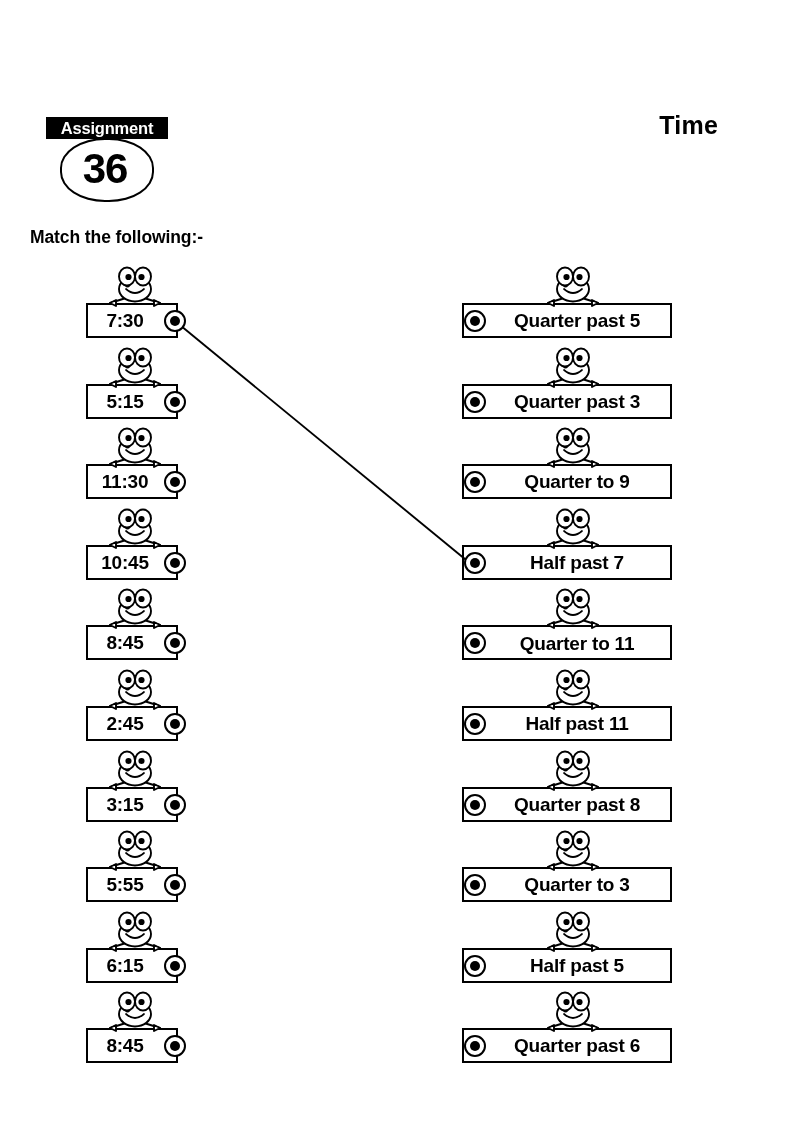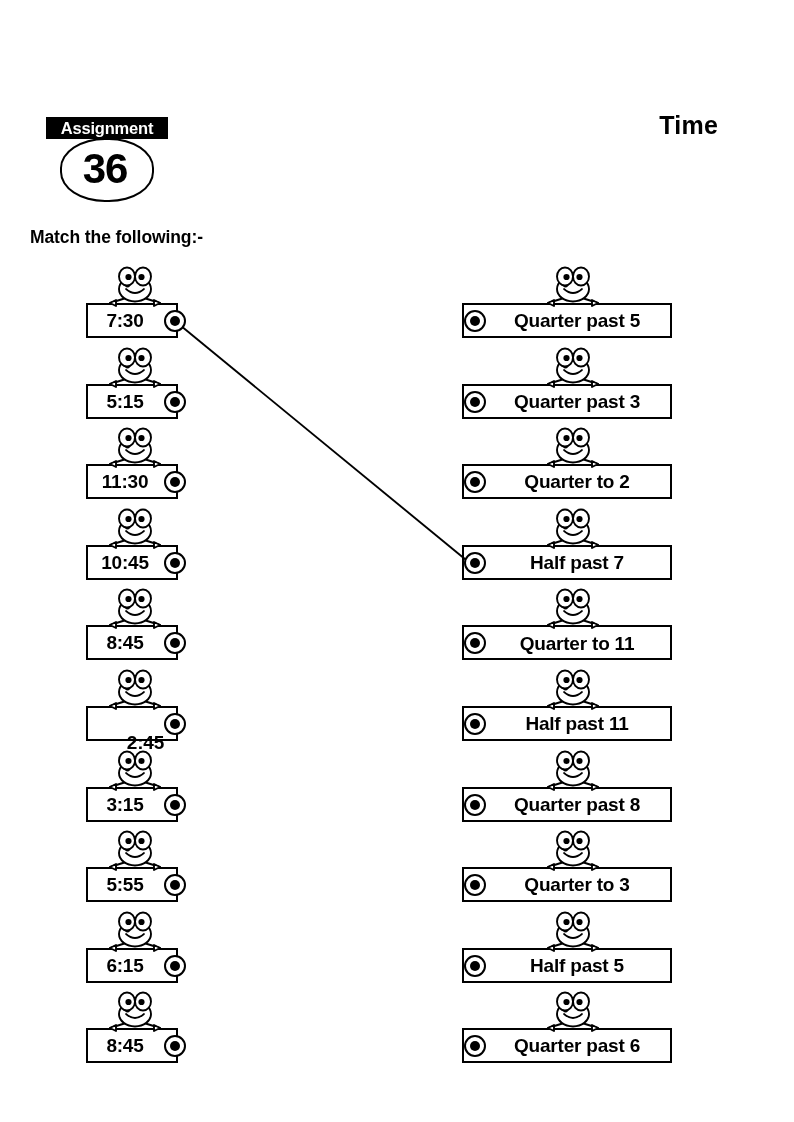--- a/index.html
+++ b/index.html
@@ -289,21 +289,21 @@
               <ellipse cx="29" cy="23" rx="16" ry="12.5"></ellipse>
               <ellipse cx="21" cy="10.5" rx="8" ry="9"></ellipse>
               <ellipse cx="37" cy="10.5" rx="8" ry="9"></ellipse>
             </g>
             <circle cx="22.5" cy="11" r="3.1" fill="#000000"></circle>
             <circle cx="35.5" cy="11" r="3.1" fill="#000000"></circle>
             <path d="M20 23 q9 8 18 0" fill="none" stroke="#000000" stroke-width="1.7" stroke-linecap="round"></path>
             <path d="M19.5 19.5 q2 2.5 4 0" fill="none" stroke="#000000" stroke-width="1.5" stroke-linecap="round"></path>
           </svg></div>
         <div class="item-box" style="top: 706px;"></div>
-        <div class="item-label" style="top: 725px; text-align: right;">2:45</div>
+        <div class="item-label" style="top: 706px;">2:45</div>
         <div class="dot" style="top: 713px;"></div>
       </div>
       <div class="match-row left-item" style="top: 0px; left: 0px;">
         <div class="frog" style="top: 750px;"><svg viewBox="0 0 58 42" width="58" height="42" aria-hidden="true">
             <g fill="#ffffff" stroke="#000000" stroke-width="1.9" stroke-linejoin="round" stroke-linecap="round">
               <path d="M20 32 L4 37"></path>
               <path d="M38 32 L54 37"></path>
               <path d="M4 37 l6 -3 l0 6 z" fill="#ffffff"></path>
               <path d="M54 37 l-6 -3 l0 6 z" fill="#ffffff"></path>
               <ellipse cx="29" cy="23" rx="16" ry="12.5"></ellipse>
@@ -431,21 +431,21 @@
               <ellipse cx="29" cy="23" rx="16" ry="12.5"></ellipse>
               <ellipse cx="21" cy="10.5" rx="8" ry="9"></ellipse>
               <ellipse cx="37" cy="10.5" rx="8" ry="9"></ellipse>
             </g>
             <circle cx="22.5" cy="11" r="3.1" fill="#000000"></circle>
             <circle cx="35.5" cy="11" r="3.1" fill="#000000"></circle>
             <path d="M20 23 q9 8 18 0" fill="none" stroke="#000000" stroke-width="1.7" stroke-linecap="round"></path>
             <path d="M19.5 19.5 q2 2.5 4 0" fill="none" stroke="#000000" stroke-width="1.5" stroke-linecap="round"></path>
           </svg></div>
         <div class="item-box" style="top: 464px;"></div>
-        <div class="item-label" style="top: 464px;">Quarter to 2</div>
+        <div class="item-label" style="top: 464px;">Quarter to 9</div>
         <div class="dot" style="top: 471px;"></div>
       </div>
       <div class="match-row right-item" style="top: 0px; left: 0px;">
         <div class="frog" style="top: 508px;"><svg viewBox="0 0 58 42" width="58" height="42" aria-hidden="true">
             <g fill="#ffffff" stroke="#000000" stroke-width="1.9" stroke-linejoin="round" stroke-linecap="round">
               <path d="M20 32 L4 37"></path>
               <path d="M38 32 L54 37"></path>
               <path d="M4 37 l6 -3 l0 6 z" fill="#ffffff"></path>
               <path d="M54 37 l-6 -3 l0 6 z" fill="#ffffff"></path>
               <ellipse cx="29" cy="23" rx="16" ry="12.5"></ellipse>

